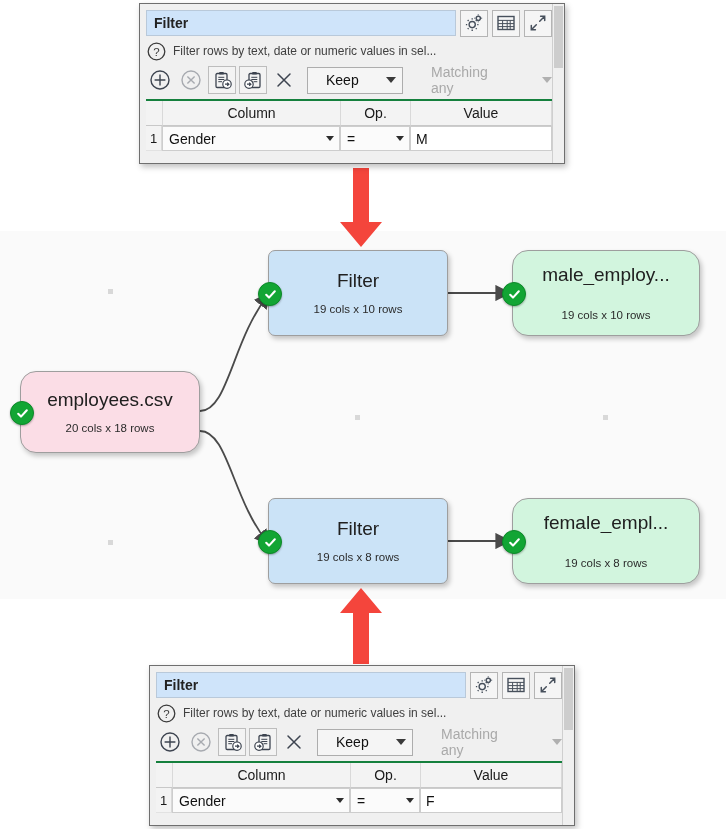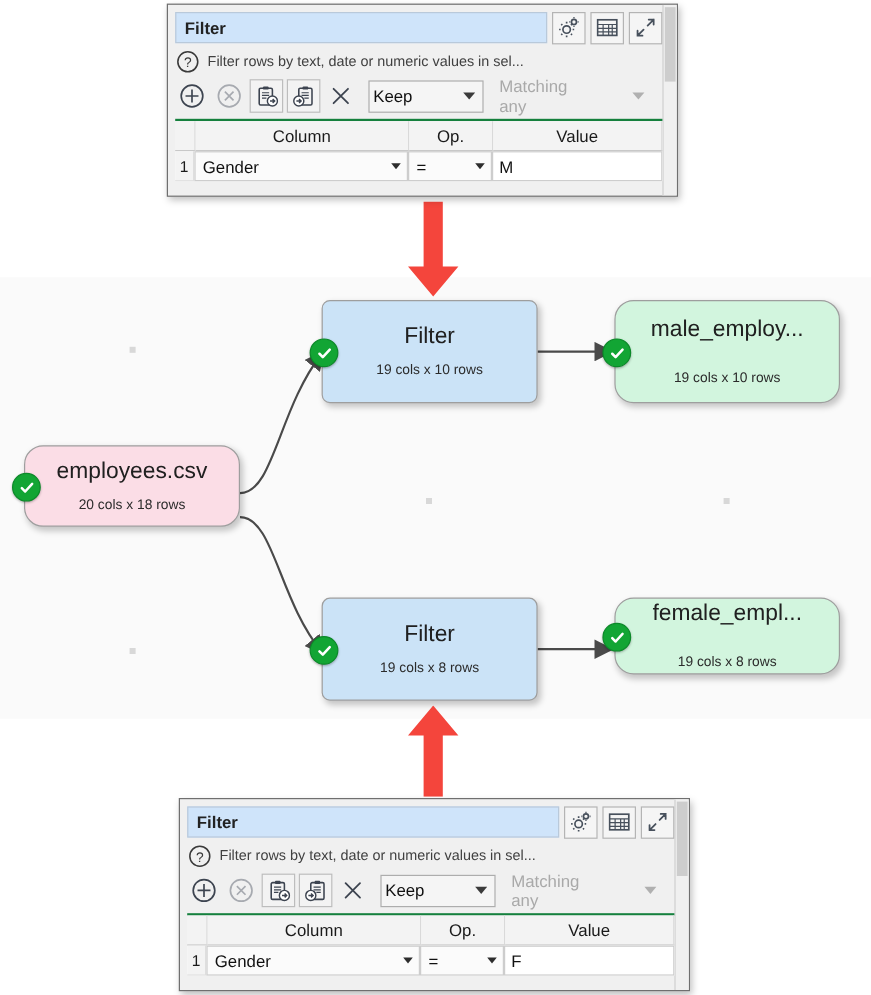--- a/index.html
+++ b/index.html
@@ -102,21 +102,21 @@
   .icon-btn{
     width:28px;height:28px;box-sizing:border-box;
     background:transparent;border:1px solid transparent;
     display:flex;align-items:center;justify-content:center;
   }
   .icon-btn.framed{background:#f3f3f3;border:1px solid #bdbdbd;}
   .combo{
     box-sizing:border-box;height:27px;
     background:#f5f5f5;border:1px solid #adadad;
     display:flex;align-items:center;justify-content:space-between;
-    padding:0 6px 0 3px;font-size:14px;color:#111;
+    padding:0 6px 0 18px;font-size:14px;color:#111;
     min-width:96px;margin-left:6px;
   }
   .combo.disabled{
     background:transparent;border:1px solid transparent;color:#a9a9a9;gap:44px;
   }
   .caret{
     width:0;height:0;border-left:5px solid transparent;
     border-right:5px solid transparent;border-top:6px solid #3b3b3b;
     margin-left:10px;
   }
@@ -170,21 +170,21 @@
         <marker id="ah" markerWidth="9" markerHeight="9" refX="7" refY="4.5" orient="auto">
           <path d="M0,0 L9,4.5 L0,9 z" fill="#4a4a4a"></path>
         </marker>
       </defs>
       <path d="M200,180 C228,180 232,110 268,64" fill="none" stroke="#4a4a4a" stroke-width="1.8" marker-end="url(#ah)"></path>
       <path d="M200,200 C228,200 232,268 268,312" fill="none" stroke="#4a4a4a" stroke-width="1.8" marker-end="url(#ah)"></path>
       <path d="M448,62 L508,62" fill="none" stroke="#4a4a4a" stroke-width="1.8" marker-end="url(#ah)"></path>
       <path d="M448,310 L508,310" fill="none" stroke="#4a4a4a" stroke-width="1.8" marker-end="url(#ah)"></path>
     </svg>
 
-    <div class="node pink" style="left:20px;top:140px;width:180px;height:68px;">
+    <div class="node pink" style="left:20px;top:140px;width:180px;height:82px;">
       <div class="badge">
         <svg width="13" height="13" viewBox="0 0 13 13">
             <path d="M2.2,6.8 L5,9.6 L10.8,3.3" fill="none" stroke="#ffffff" stroke-width="2.1" stroke-linecap="round" stroke-linejoin="round"></path>
           </svg>
       </div>
       <div class="title">employees.csv</div>
       <div class="sub">20 cols x 18 rows</div>
     </div>
 
     <div class="node blue" style="left:268px;top:19px;width:180px;height:86px;">
@@ -210,21 +210,21 @@
     <div class="node blue" style="left:268px;top:267px;width:180px;height:86px;">
       <div class="badge">
         <svg width="13" height="13" viewBox="0 0 13 13">
             <path d="M2.2,6.8 L5,9.6 L10.8,3.3" fill="none" stroke="#ffffff" stroke-width="2.1" stroke-linecap="round" stroke-linejoin="round"></path>
           </svg>
       </div>
       <div class="title">Filter</div>
       <div class="sub">19 cols x 8 rows</div>
     </div>
 
-    <div class="node green" style="left:512px;top:267px;width:188px;height:64px;">
+    <div class="node green" style="left:512px;top:267px;width:188px;height:86px;">
       <div class="badge">
         <svg width="13" height="13" viewBox="0 0 13 13">
             <path d="M2.2,6.8 L5,9.6 L10.8,3.3" fill="none" stroke="#ffffff" stroke-width="2.1" stroke-linecap="round" stroke-linejoin="round"></path>
           </svg>
       </div>
       <div class="title">female_empl...</div>
       <div class="sub">19 cols x 8 rows</div>
     </div>
   </div>
 

